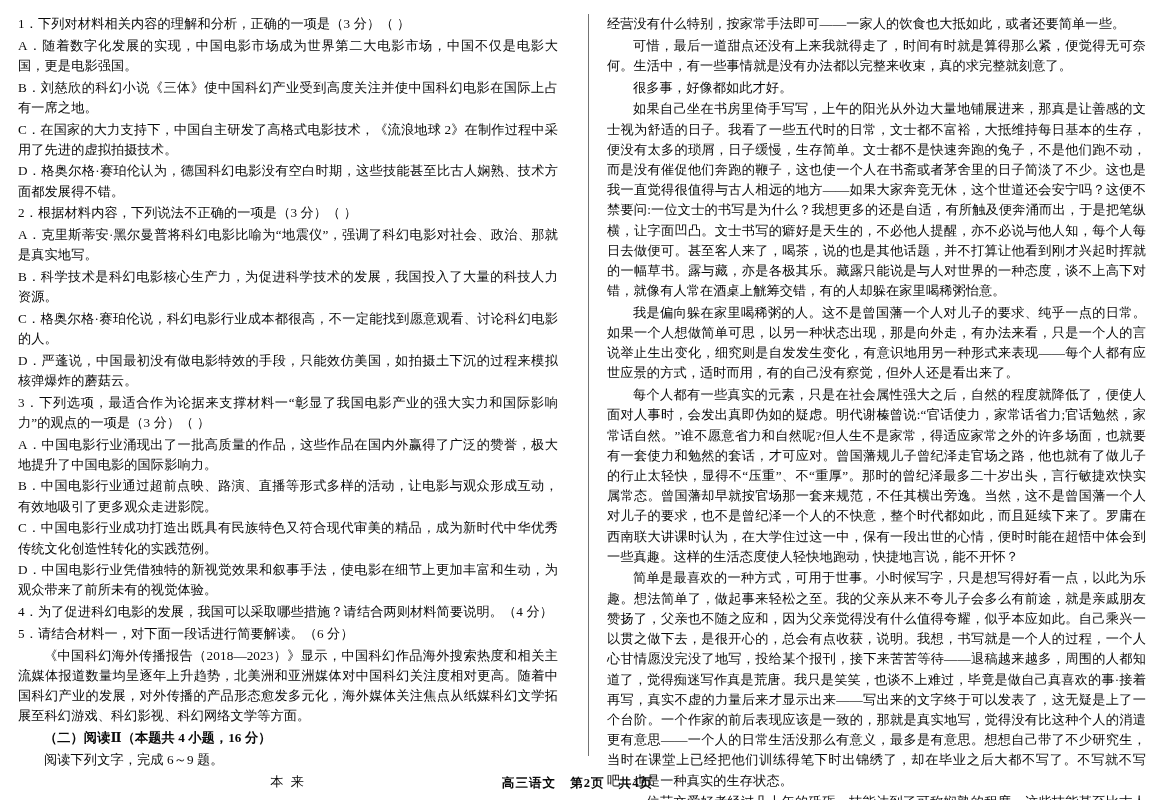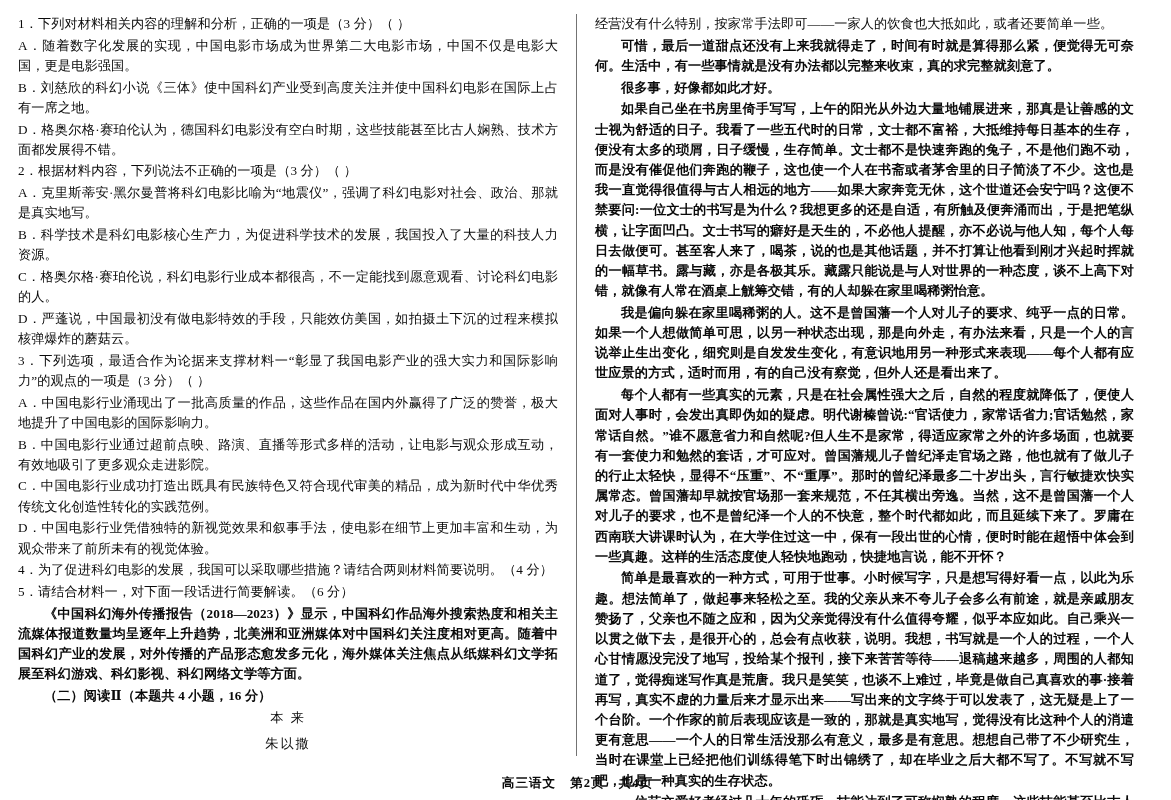--- a/index.html
+++ b/index.html
@@ -11,39 +11,39 @@
     overflow:hidden;
   }
   .page{
     position:relative;
     width:1171px;height:800px;
     box-sizing:border-box;
     padding:14px 18px 0 18px;
   }
   .cols{
     display:flex;
-    gap:0px;
+    gap:12px;
     height:742px;
   }
   .col{
     width:558px;
     box-sizing:border-box;
   }
   .col-left{padding-right:18px;}
   .col-right{padding-left:18px;border-left:1px solid #737373;}
   p{
     margin:0 0 1.5px 0;
     font-size:13.2px;
     line-height:20.2px;
     text-align:justify;
     text-justify:inter-ideograph;
     letter-spacing:0.1px;
   }
   .ind1{text-indent:0;}
-  .ind2{text-indent:26px;font-weight:bold;}
+  .ind2{text-indent:26px;}
   .bold{font-weight:bold;}
   .title-line{
     text-align:center;
     font-size:13.2px;
     line-height:20.2px;
     margin:2px 0 6px 0;
     letter-spacing:2px;
   }
   .footer{
     position:absolute;
@@ -64,35 +64,37 @@
 <body>
 
 <div class="page">
   <div class="divider"></div>
   <div class="cols">
 
     <div class="col col-left">
       <p class="ind1">1．下列对材料相关内容的理解和分析，正确的一项是（3 分）（    ）</p>
       <p class="ind1">A．随着数字化发展的实现，中国电影市场成为世界第二大电影市场，中国不仅是电影大国，更是电影强国。</p>
       <p class="ind1">B．刘慈欣的科幻小说《三体》使中国科幻产业受到高度关注并使中国科幻电影在国际上占有一席之地。</p>
+      <p class="ind1">C．在国家的大力支持下，中国自主研发了高格式电影技术，《流浪地球 2》在制作过程中采用了先进的虚拟拍摄技术。</p>
       <p class="ind1">D．格奥尔格·赛珀伦认为，德国科幻电影没有空白时期，这些技能甚至比古人娴熟、技术方面都发展得不错。</p>
       <p class="ind1">2．根据材料内容，下列说法不正确的一项是（3 分）（    ）</p>
       <p class="ind1">A．克里斯蒂安·黑尔曼普将科幻电影比喻为“地震仪”，强调了科幻电影对社会、政治、那就是真实地写。</p>
       <p class="ind1">B．科学技术是科幻电影核心生产力，为促进科学技术的发展，我国投入了大量的科技人力资源。</p>
       <p class="ind1">C．格奥尔格·赛珀伦说，科幻电影行业成本都很高，不一定能找到愿意观看、讨论科幻电影的人。</p>
       <p class="ind1">D．严蓬说，中国最初没有做电影特效的手段，只能效仿美国，如拍摄土下沉的过程来模拟核弹爆炸的蘑菇云。</p>
       <p class="ind1">3．下列选项，最适合作为论据来支撑材料一“彰显了我国电影产业的强大实力和国际影响力”的观点的一项是（3 分）（    ）</p>
       <p class="ind1">A．中国电影行业涌现出了一批高质量的作品，这些作品在国内外赢得了广泛的赞誉，极大地提升了中国电影的国际影响力。</p>
       <p class="ind1">B．中国电影行业通过超前点映、路演、直播等形式多样的活动，让电影与观众形成互动，有效地吸引了更多观众走进影院。</p>
       <p class="ind1">C．中国电影行业成功打造出既具有民族特色又符合现代审美的精品，成为新时代中华优秀传统文化创造性转化的实践范例。</p>
       <p class="ind1">D．中国电影行业凭借独特的新视觉效果和叙事手法，使电影在细节上更加丰富和生动，为观众带来了前所未有的视觉体验。</p>
       <p class="ind1">4．为了促进科幻电影的发展，我国可以采取哪些措施？请结合两则材料简要说明。（4 分）</p>
       <p class="ind1">5．请结合材料一，对下面一段话进行简要解读。（6 分）</p>
       <p class="ind2">《中国科幻海外传播报告（2018—2023）》显示，中国科幻作品海外搜索热度和相关主流媒体报道数量均呈逐年上升趋势，北美洲和亚洲媒体对中国科幻关注度相对更高。随着中国科幻产业的发展，对外传播的产品形态愈发多元化，海外媒体关注焦点从纸媒科幻文学拓展至科幻游戏、科幻影视、科幻网络文学等方面。</p>
       <p class="ind2 bold">（二）阅读Ⅱ（本题共 4 小题，16 分）</p>
+      <p class="ind2">阅读下列文字，完成 6～9 题。</p>
       <div class="title-line">本    来</div>
       <div class="title-line">朱以撒</div>
 
     </div>
 
     <div class="col col-right">
       <p class="ind1">经营没有什么特别，按家常手法即可——一家人的饮食也大抵如此，或者还要简单一些。</p>
       <p class="ind2">可惜，最后一道甜点还没有上来我就得走了，时间有时就是算得那么紧，便觉得无可奈何。生活中，有一些事情就是没有办法都以完整来收束，真的求完整就刻意了。</p>
       <p class="ind2">很多事，好像都如此才好。</p>
       <p class="ind2">如果自己坐在书房里倚手写写，上午的阳光从外边大量地铺展进来，那真是让善感的文士视为舒适的日子。我看了一些五代时的日常，文士都不富裕，大抵维持每日基本的生存，便没有太多的琐屑，日子缓慢，生存简单。文士都不是快速奔跑的兔子，不是他们跑不动，而是没有催促他们奔跑的鞭子，这也使一个人在书斋或者茅舍里的日子简淡了不少。这也是我一直觉得很值得与古人相远的地方——如果大家奔竞无休，这个世道还会安宁吗？这便不禁要问:一位文士的书写是为什么？我想更多的还是自适，有所触及便奔涌而出，于是把笔纵横，让字面凹凸。文士书写的癖好是天生的，不必他人提醒，亦不必说与他人知，每个人每日去做便可。甚至客人来了，喝茶，说的也是其他话题，并不打算让他看到刚才兴起时挥就的一幅草书。露与藏，亦是各极其乐。藏露只能说是与人对世界的一种态度，谈不上高下对错，就像有人常在酒桌上觥筹交错，有的人却躲在家里喝稀粥怡意。</p>

